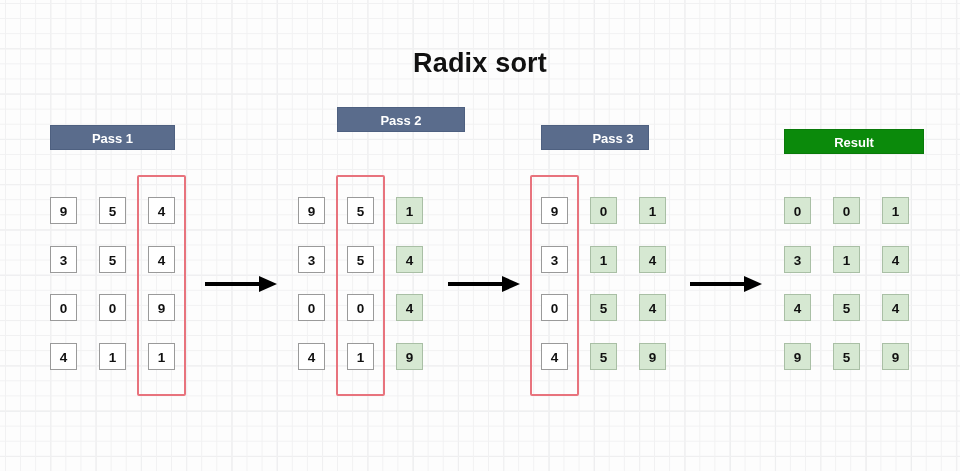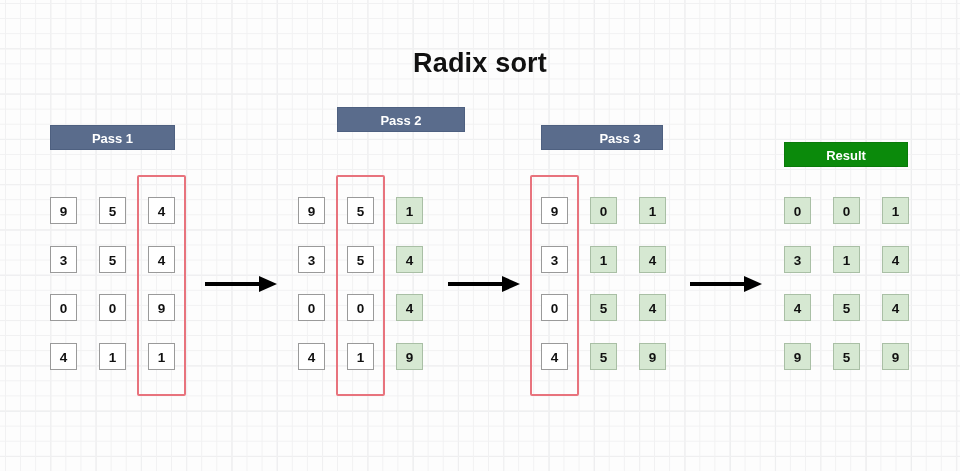--- a/index.html
+++ b/index.html
@@ -171,21 +171,21 @@
           <div class="cell c0 plain">0</div>
           <div class="cell c1 plain">0</div>
           <div class="cell c2 sorted">4</div>
         </div>
         <div class="grid-row" style="height: 48.5px;">
           <div class="cell c0 plain">4</div>
           <div class="cell c1 plain">1</div>
           <div class="cell c2 sorted">9</div>
         </div>
       </div>
-      <div class="group-header hdr-pass" style="left: 541px; top: 125px; width: 122px; padding-left: 36px;">Pass 3</div>
+      <div class="group-header hdr-pass" style="left: 541px; top: 125px; width: 108px; padding-left: 36px;">Pass 3</div>
       <div class="highlight-box" style="left: 530px; top: 175px; width: 49px; height: 221px;"></div>
       <div class="group-grid" style="left: 541px; top: 197px;">
         <div class="grid-row" style="height: 48.5px;">
           <div class="cell c0 plain">9</div>
           <div class="cell c1 sorted">0</div>
           <div class="cell c2 sorted">1</div>
         </div>
         <div class="grid-row" style="height: 48.5px;">
           <div class="cell c0 plain">3</div>
           <div class="cell c1 sorted">1</div>
@@ -195,21 +195,21 @@
           <div class="cell c0 plain">0</div>
           <div class="cell c1 sorted">5</div>
           <div class="cell c2 sorted">4</div>
         </div>
         <div class="grid-row" style="height: 48.5px;">
           <div class="cell c0 plain">4</div>
           <div class="cell c1 sorted">5</div>
           <div class="cell c2 sorted">9</div>
         </div>
       </div>
-      <div class="group-header hdr-result" style="left: 784px; top: 142px; width: 124px;">Result</div>
+      <div class="group-header hdr-result" style="left: 784px; top: 129px; width: 140px;">Result</div>
       <div class="group-grid" style="left: 784px; top: 197px;">
         <div class="grid-row" style="height: 48.5px;">
           <div class="cell c0 sorted">0</div>
           <div class="cell c1 sorted">0</div>
           <div class="cell c2 sorted">1</div>
         </div>
         <div class="grid-row" style="height: 48.5px;">
           <div class="cell c0 sorted">3</div>
           <div class="cell c1 sorted">1</div>
           <div class="cell c2 sorted">4</div>

